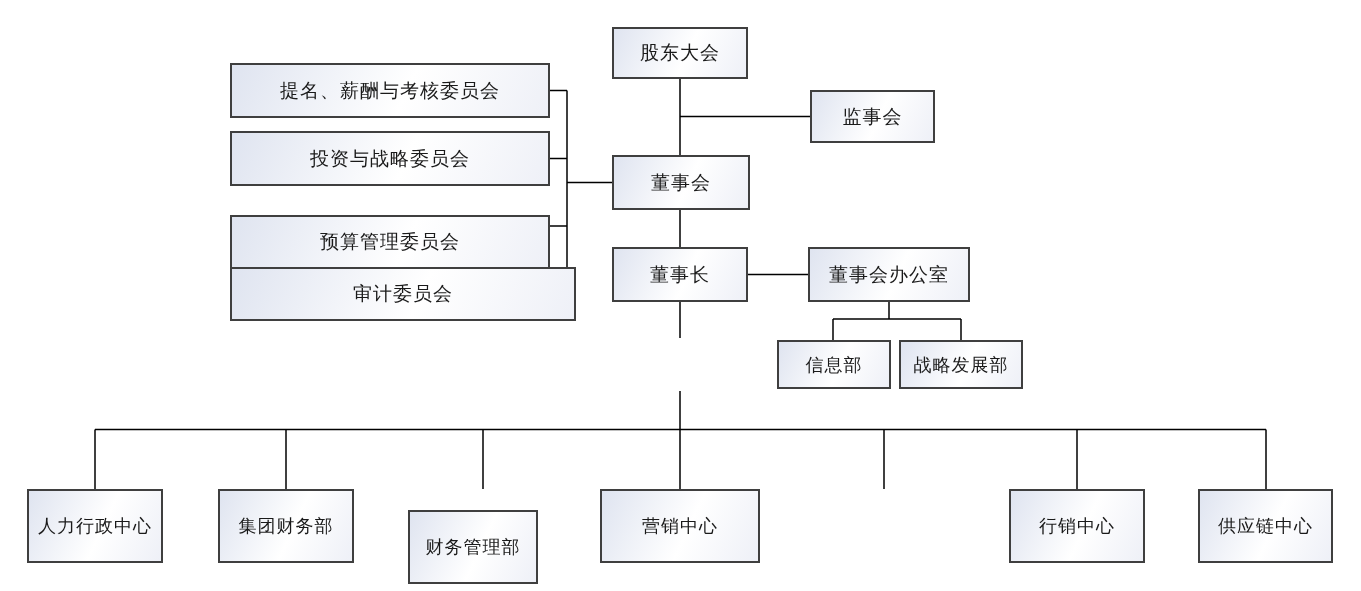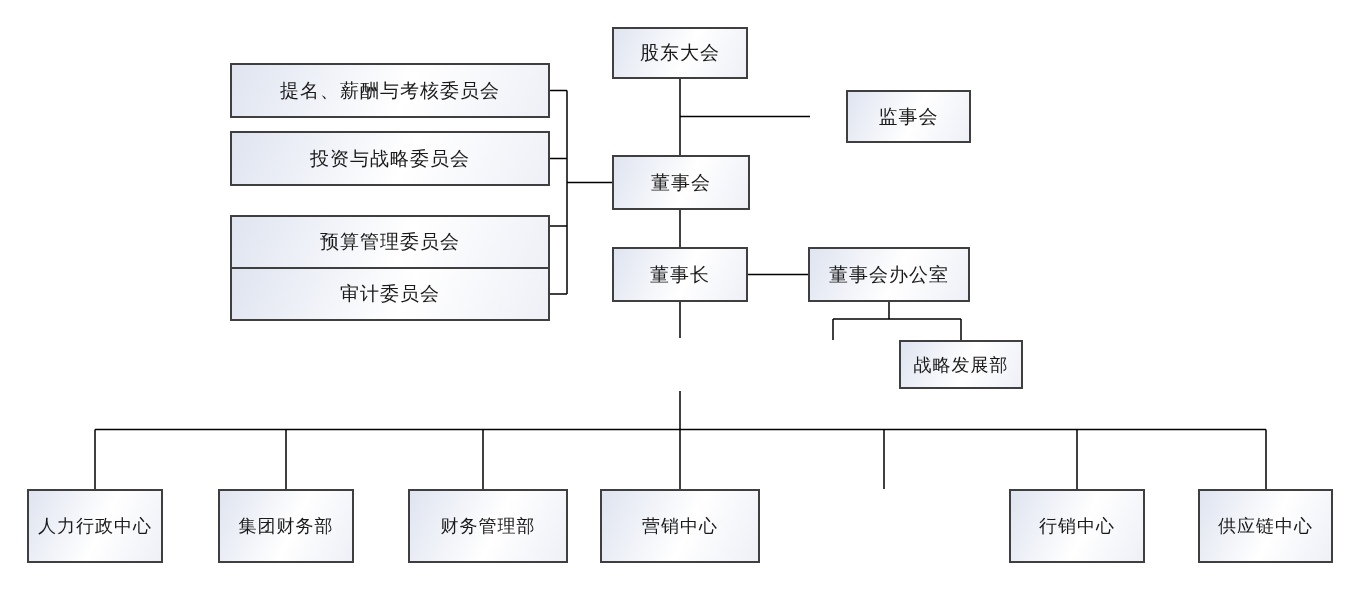--- a/index.html
+++ b/index.html
@@ -68,45 +68,46 @@
     <path d="M286,429.5 V489"></path>
     <path d="M483,429.5 V489"></path>
     <path d="M680,429.5 V489"></path>
     <path d="M884,429.5 V489"></path>
     <path d="M1077,429.5 V489"></path>
     <path d="M1266,429.5 V489"></path>
   </svg>
 
   <div class="node" style="left:612px;top:27px;width:136px;height:52px">股东大会</div>
 
-  <div class="node" style="left:846px;top:90px;width:125px;height:53px">监事会</div>
+  <div class="node" style="left:810px;top:90px;width:125px;height:53px">监事会</div>
 
   <div class="node" style="left:230px;top:63px;width:320px;height:55px">提名、薪酬与考核委员会</div>
 
   <div class="node" style="left:230px;top:131px;width:320px;height:55px">投资与战略委员会</div>
 
   <div class="node" style="left:230px;top:215px;width:320px;height:54px">预算管理委员会</div>
 
-  <div class="node" style="left:230px;top:267px;width:320px;height:54px">审计委员会</div>
+  <div class="node" style="left:230px;top:267px;width:346px;height:54px">审计委员会</div>
 
   <div class="node" style="left:612px;top:155px;width:138px;height:55px">董事会</div>
 
   <div class="node" style="left:612px;top:247px;width:136px;height:55px">董事长</div>
 
   <div class="node" style="left:808px;top:247px;width:162px;height:55px">董事会办公室</div>
 
 
+  <div class="node small" style="left:777px;top:340px;width:114px;height:49px">信息部</div>
 
   <div class="node small" style="left:899px;top:340px;width:124px;height:49px">战略发展部</div>
 
   <div class="node small" style="left:27px;top:489px;width:136px;height:74px">人力行政中心</div>
 
   <div class="node small" style="left:218px;top:489px;width:136px;height:74px">集团财务部</div>
 
-  <div class="node small" style="left:408px;top:489px;width:160px;height:74px">财务管理部</div>
+  <div class="node small" style="left:408px;top:510px;width:130px;height:74px">财务管理部</div>
 
   <div class="node small" style="left:600px;top:489px;width:160px;height:74px">营销中心</div>
 
 
   <div class="node small" style="left:1009px;top:489px;width:136px;height:74px">行销中心</div>
 
   <div class="node small" style="left:1198px;top:489px;width:135px;height:74px">供应链中心</div>
 
 </div>
 

